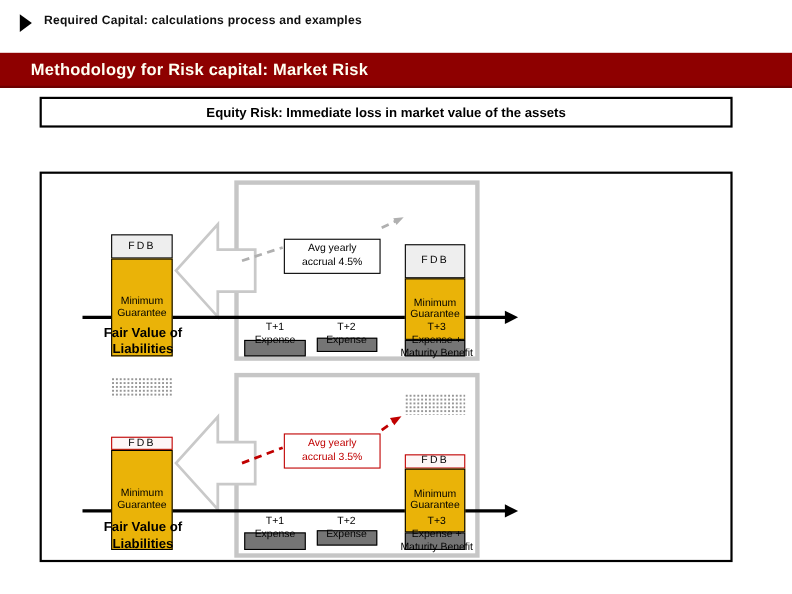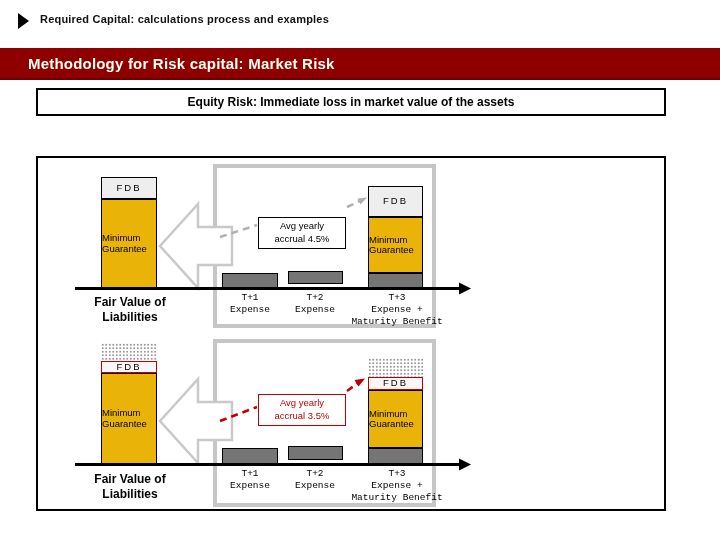--- a/index.html
+++ b/index.html
@@ -27,34 +27,34 @@
   .big-box { position:absolute; left:36px; top:156px; width:630px; height:355px; background:#fff; border:2px solid #000; }
   
   .diagram { position:absolute; left:0; width:720px; }
   .panel { position:absolute; background:#fff; border:4px solid #c6c6c6; }
   .overlay { position:absolute; left:0; top:0; pointer-events:none; }
   .chevron { fill:#ffffff; stroke:#c9c9c9; stroke-width:2.5; }
   .axis { stroke:#000; stroke-width:3; }
   .dash-gray { stroke:#b0b0b0; stroke-width:2.5; stroke-dasharray:7 5; fill:none; }
   .dash-red { stroke:#c00000; stroke-width:2.5; stroke-dasharray:7 5; fill:none; }
   
-  .sec { position:absolute; display:flex; align-items:center; justify-content:center; text-align:left;
-    border:1px solid #000; font-size:9.5px; line-height:1.1; }
+  .sec { position:absolute; display:flex; align-items:center; justify-content:center; text-align:center;
+    border:1px solid #000; font-size:9.5px; line-height:1.1;margin-top:36px; }
   .sec-fdb { background:#eeeeee; letter-spacing:2px; }
   .sec-mg { background:#eab308; }
   .sec-dark { background:#757575; }
   .sec-fdb-red { background:#fdf6f6; border:1.5px solid #c00000; letter-spacing:2px; }
   .hatch { position:absolute; background-color:#fff;
     background-image:radial-gradient(#969696 0.9px, transparent 1px); background-size:3.5px 3.5px; }
   
   .accrual { position:absolute; background:#fff; border:1.5px solid #000; display:flex; align-items:center;
     justify-content:center; text-align:center; font-size:9.5px; line-height:1.35; padding:2px 8px;margin-top:17px; }
   .accrual.red { border-color:#c00000; color:#c00000;text-align:center; }
   
-  .tlabel { position:absolute; text-align:center; font-size:9.5px; line-height:1.28;font-family:Liberation Mono, monospace; }
+  .tlabel { position:absolute; text-align:center; font-size:9.5px; line-height:1.28; }
   .fv-label { position:absolute; text-align:center; font-size:12px; font-weight:bold; line-height:1.25; }
 </style>
 </head>
 <body>
 
 <div class="slide">
 
   <div class="top-header">
     <div class="bullet"></div>
     <div class="top-title">Required Capital: calculations process and examples</div>

